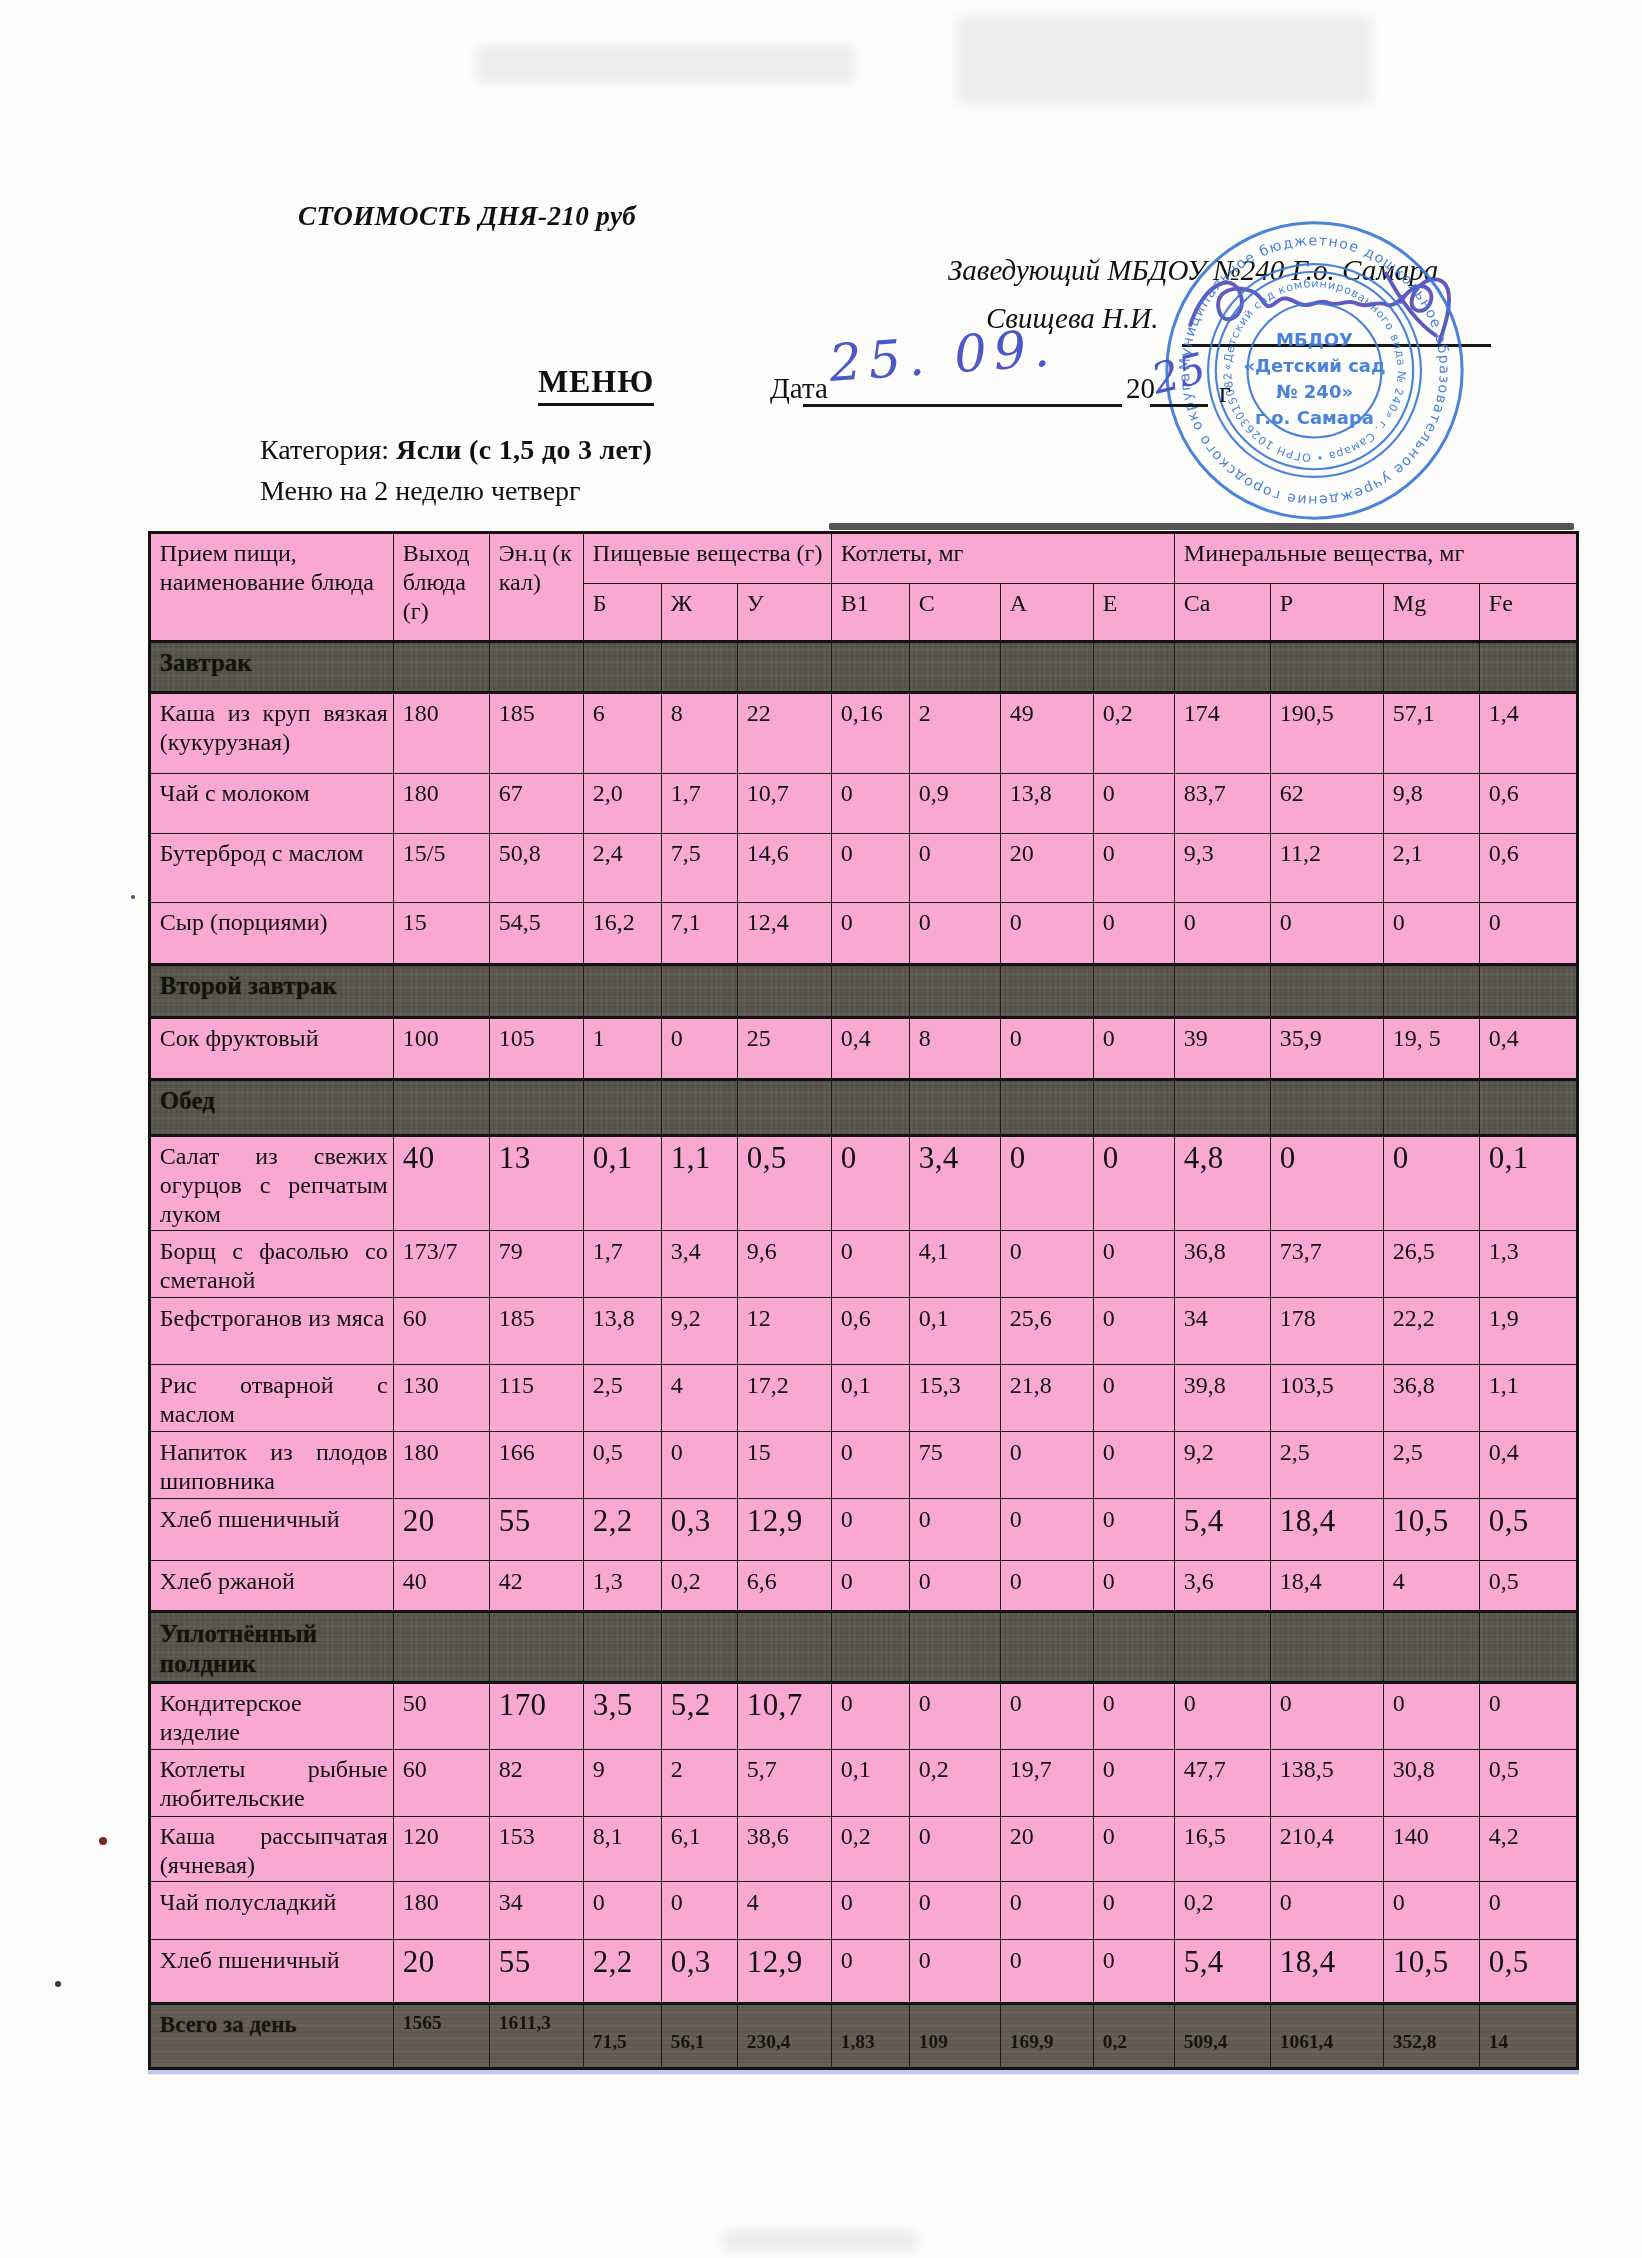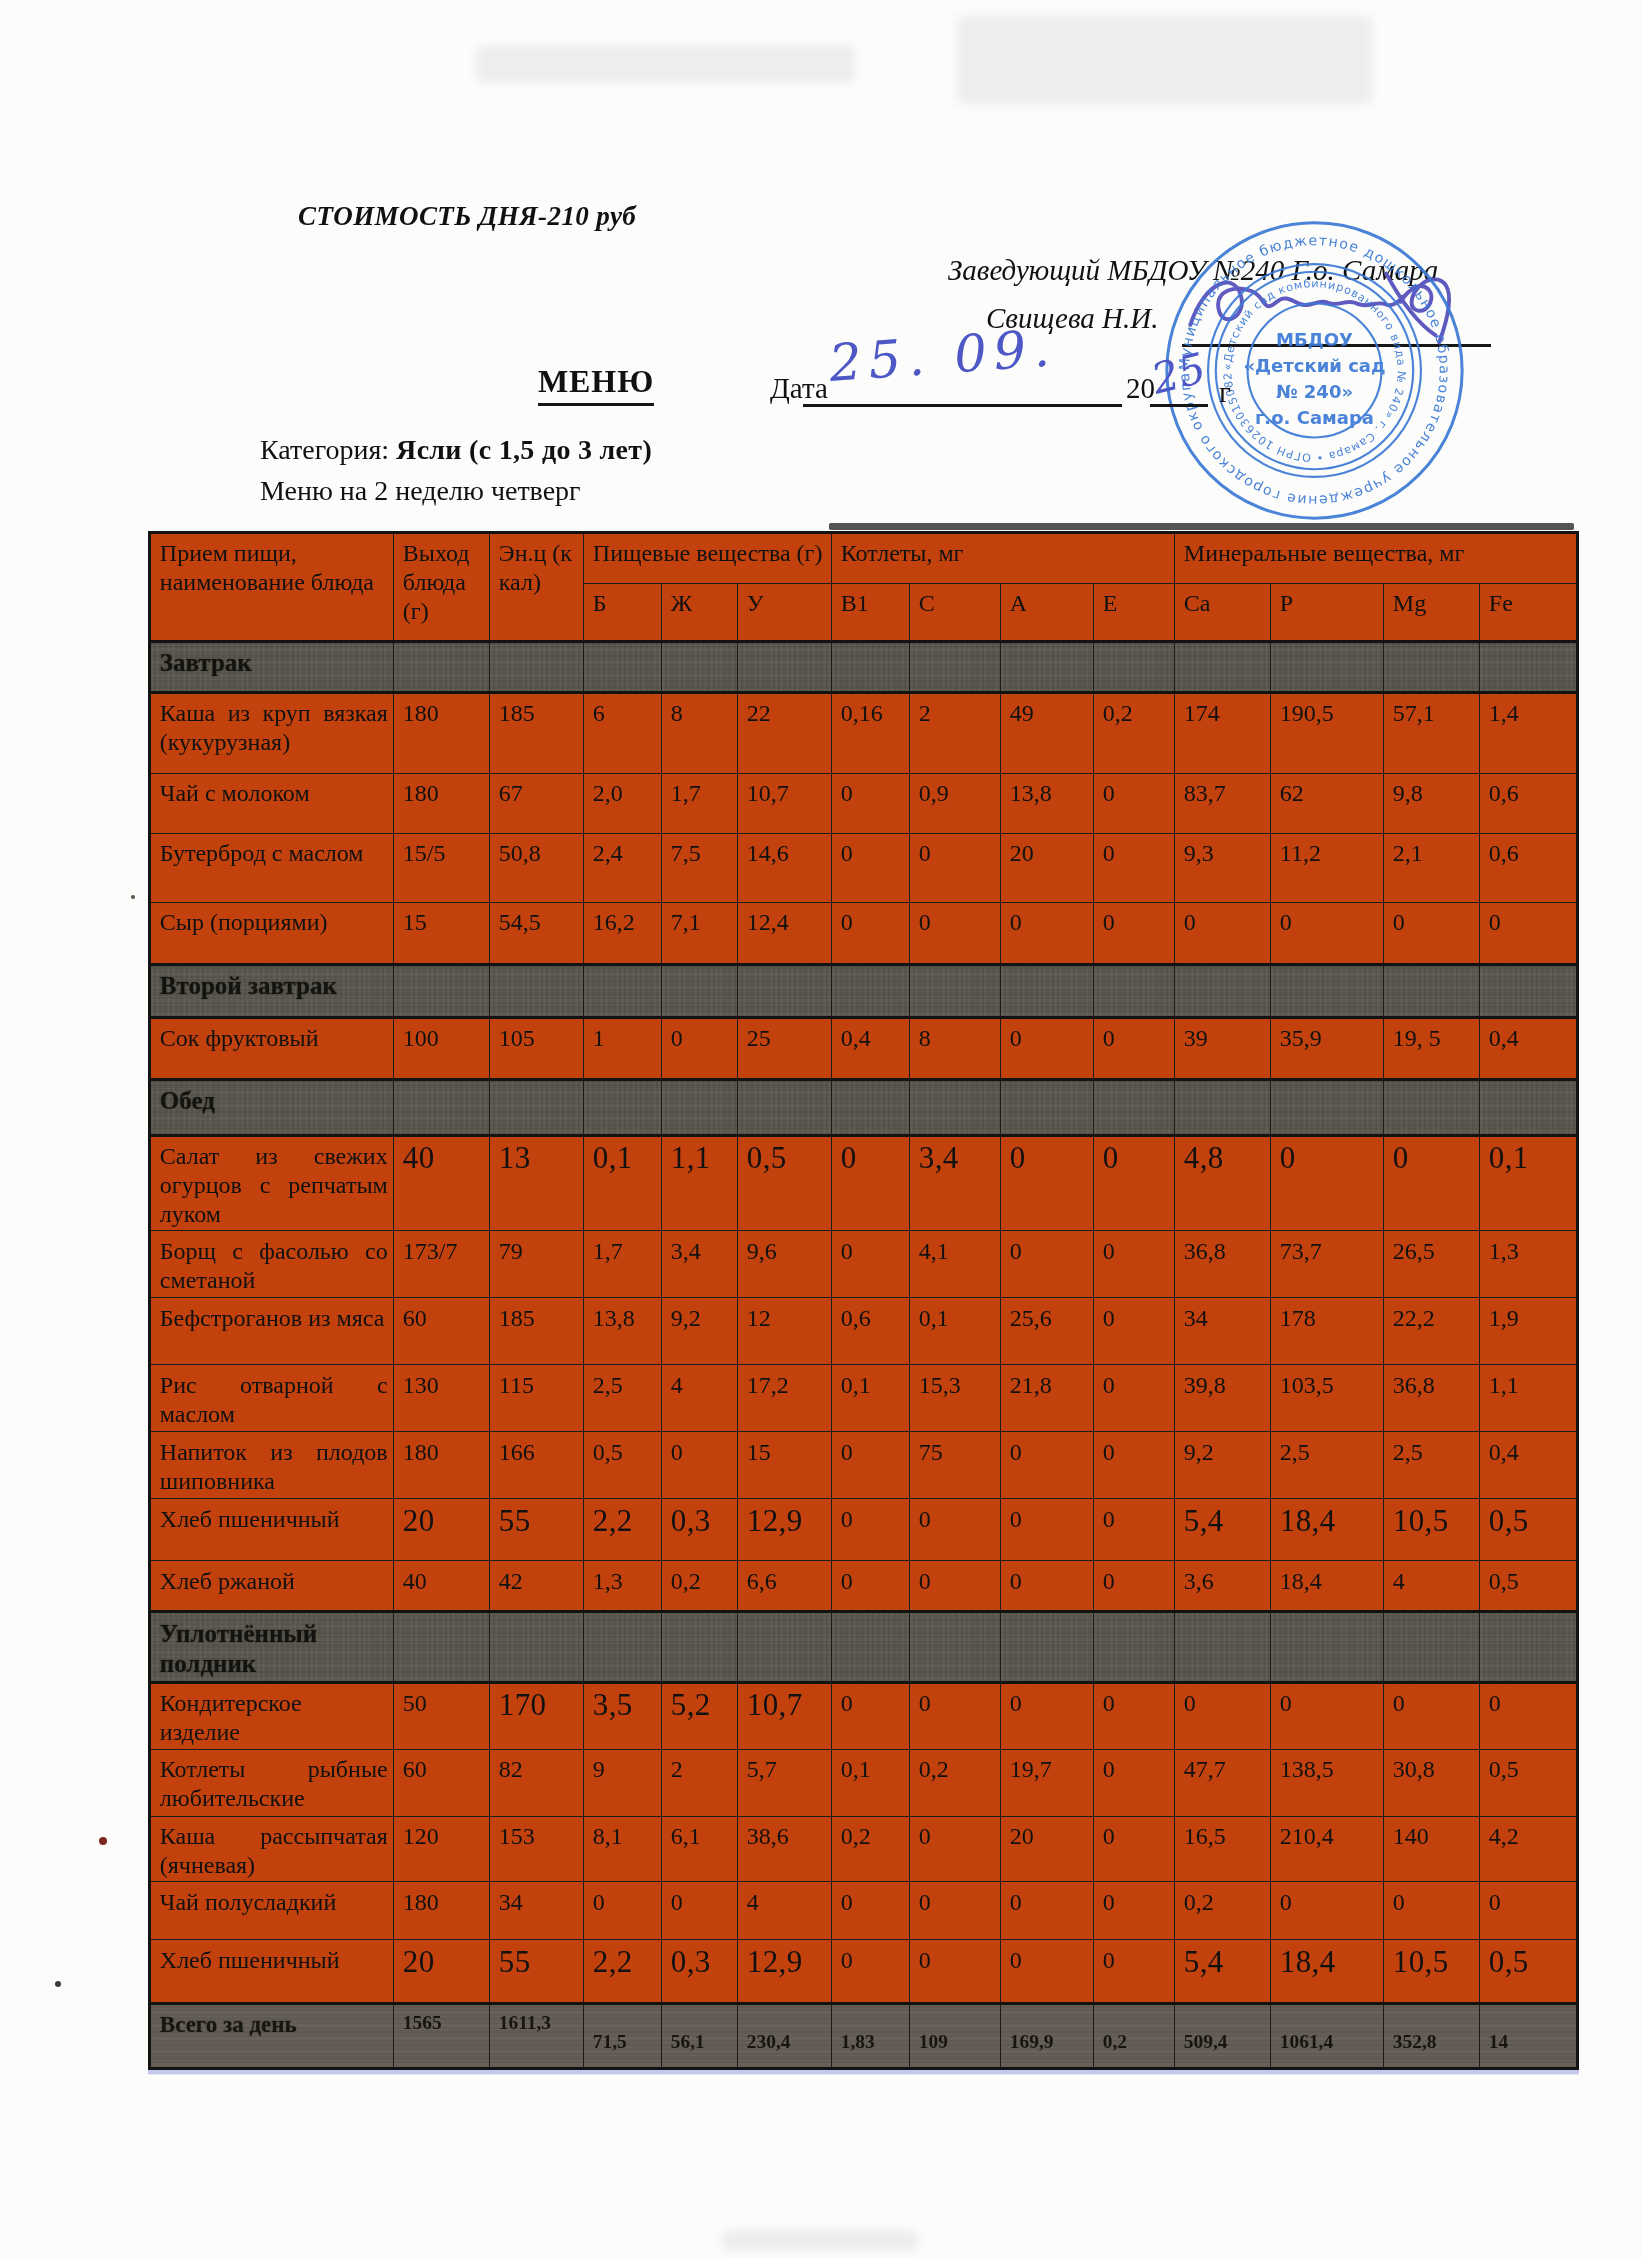--- a/index.html
+++ b/index.html
@@ -14,21 +14,21 @@
   .approver{font-style:italic;font-size:29px;white-space:nowrap;}
   .rule{background:#161616;height:2.6px;}
   .menu-title{font-size:32px;font-weight:bold;letter-spacing:0.9px;border-bottom:3.5px solid #151515;padding-bottom:2.6px;}
   .plain{font-size:29px;}
   .hand{color:#4d58c6;font-style:italic;white-space:nowrap;
         font-family:"DejaVu Serif",serif;}
   .cat-line{font-size:28px;}
   .cat-line b{letter-spacing:0.3px;}
   
   table.menu{border-collapse:collapse;table-layout:fixed;width:1428px;
-             border:3.5px solid #131313;background:#c2410c;}
+             border:3.5px solid #131313;background:#f9a8d4;}
   table.menu th,table.menu td{
     border:1.8px solid #1b1b1a;vertical-align:top;padding:5.3px 5.3px 1.8px 8.8px;
     overflow:hidden;line-height:1.2;
   }
   table.menu th{font-weight:normal;text-align:left;font-size:24px;}
   th.hname{text-align:justify;}
   th.bw{word-break:break-all;}
   th.sub{border-top:1.8px solid #1b1b1a;}
   thead tr:last-child th{border-bottom:3.5px solid #131313;}
   td.nm{text-align:justify;font-size:24px;padding-right:8px;}

